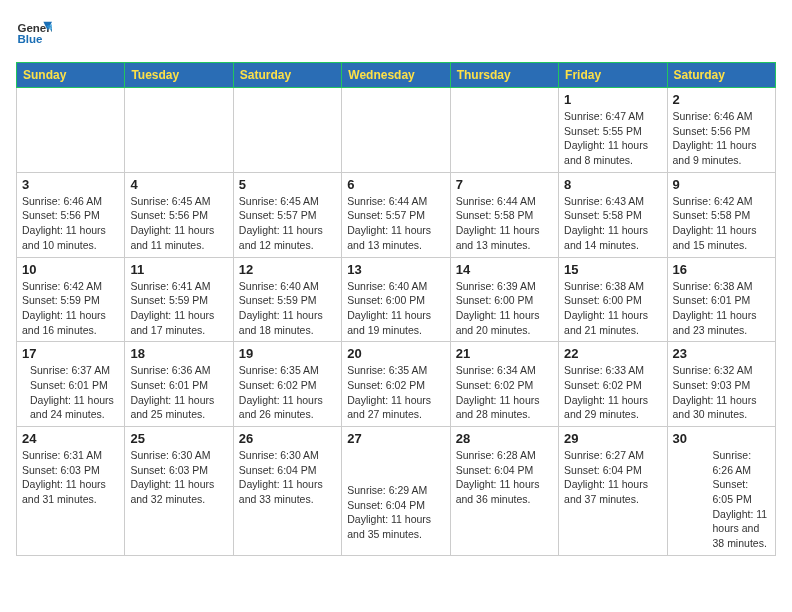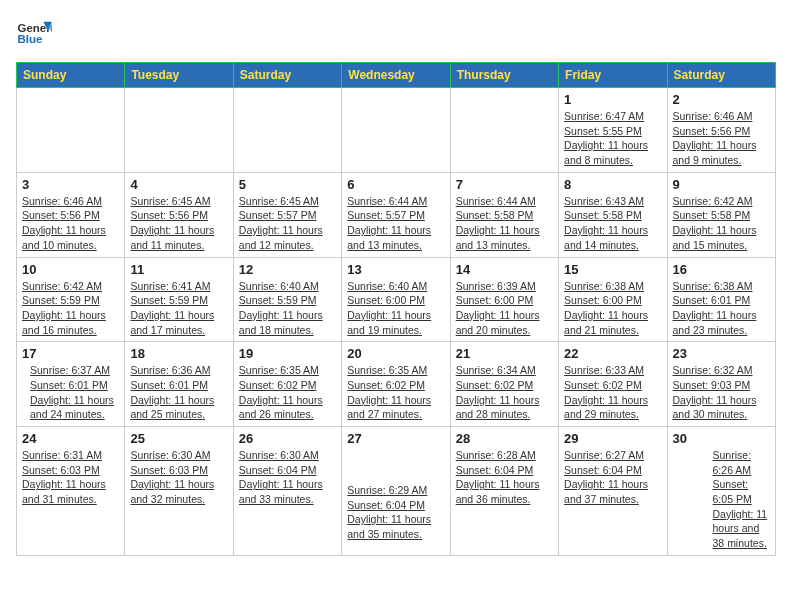--- a/index.html
+++ b/index.html
@@ -66,21 +66,20 @@
     .day-num {
       font-weight: bold;
       font-size: 13px;
       margin-bottom: 2px;
       color: #222;
     }
     .cell-info {
       color: #333;
       font-size: 10.5px;
       line-height: 1.4;
-      text-decoration: underline;
     }
     .last-row td {
       height: 70px;
     }
   </style>
 </head>
 <body>
 
 <div class="header-area">
   <div class="logo">

